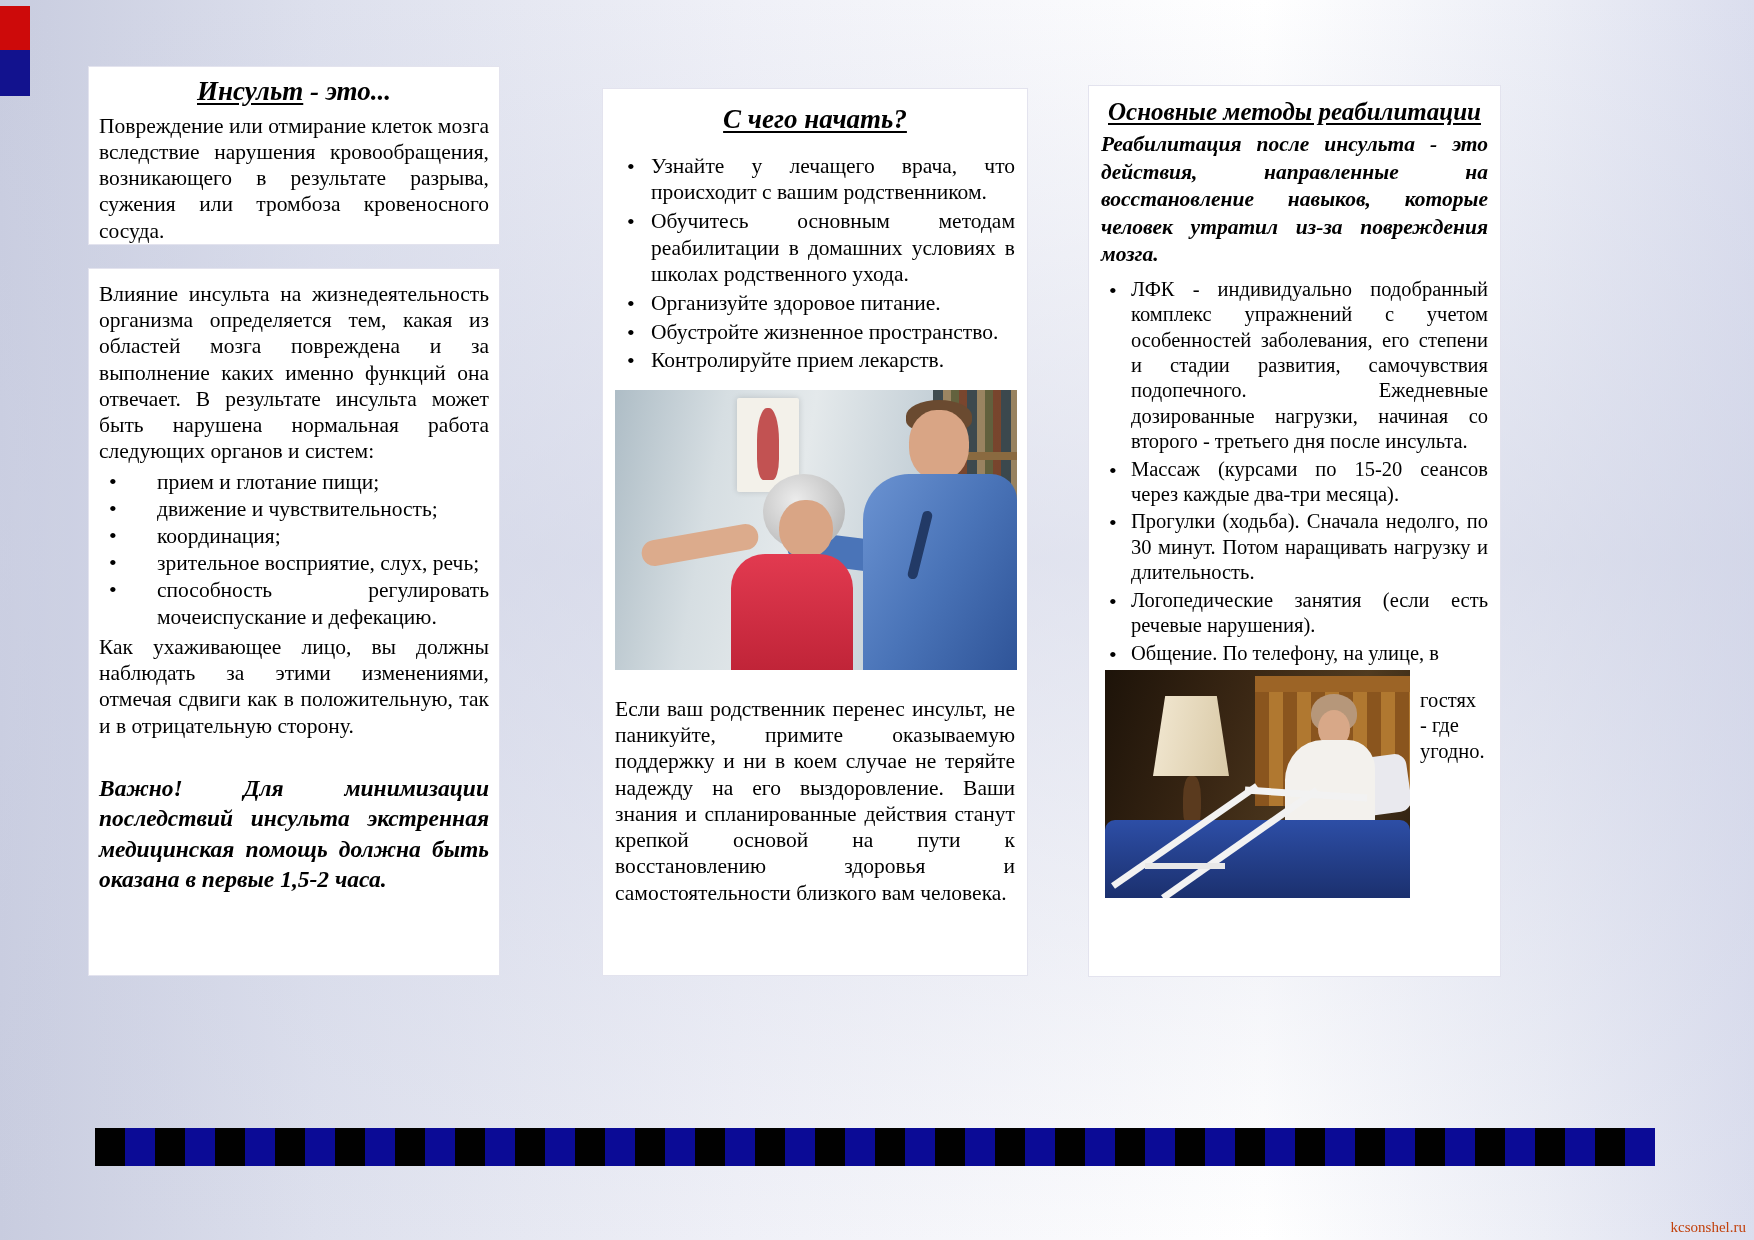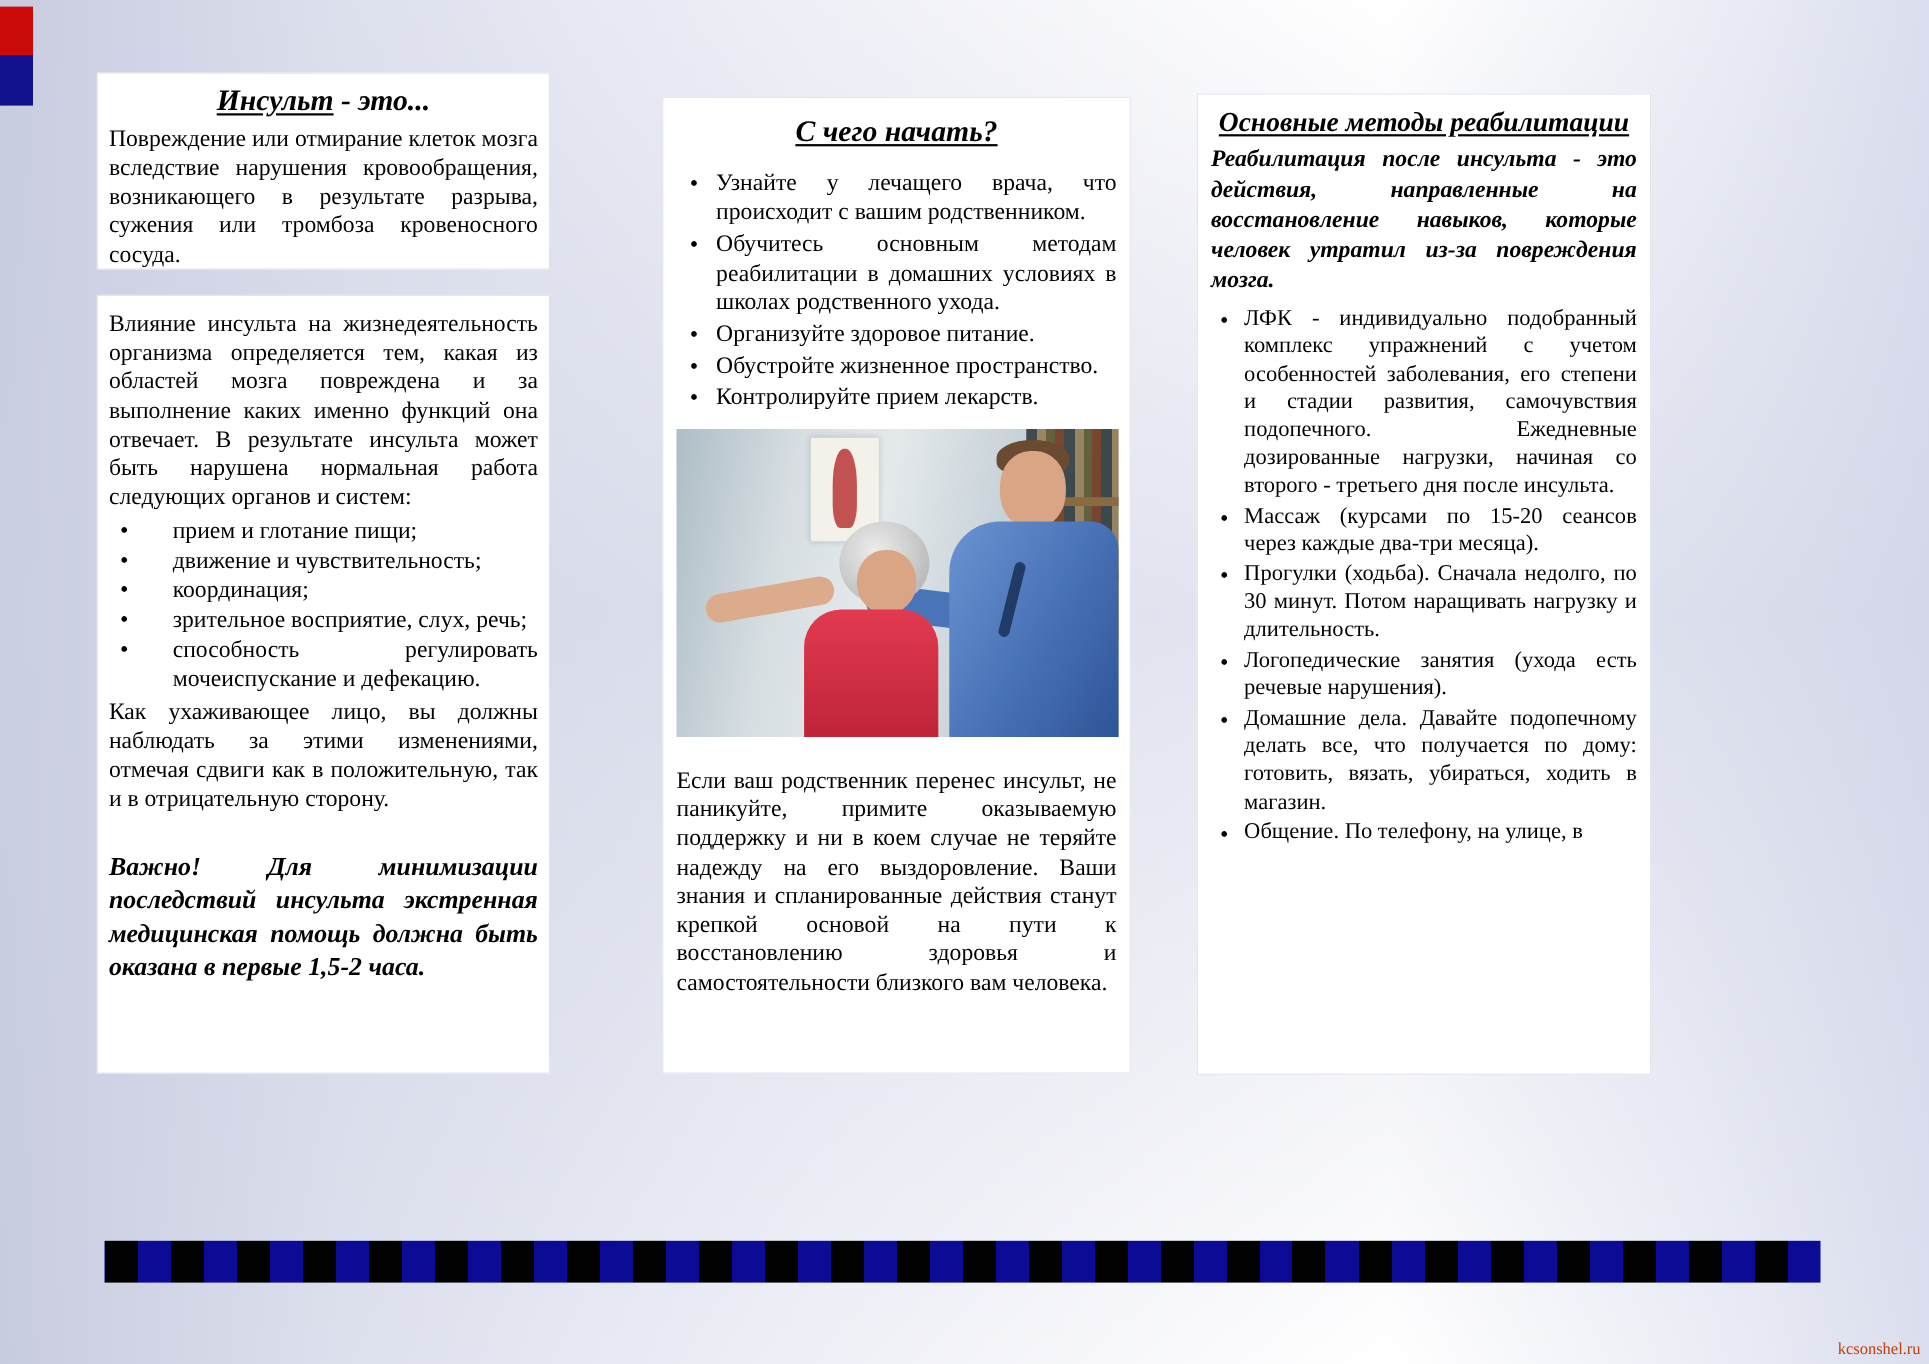--- a/index.html
+++ b/index.html
@@ -160,22 +160,42 @@
 
 <div class="panel" id="panel3">
   <div class="heading">
     <span class="u">Основные методы реабилитации</span>
   </div>
   <div class="lead-italic">Реабилитация после инсульта - это действия, направленные на восстановление навыков, которые человек утратил из-за повреждения мозга.</div>
   <ul class="bullets">
     <li>ЛФК - индивидуально подобранный комплекс упражнений с учетом особенностей заболевания, его степени и стадии развития, самочувствия подопечного. Ежедневные дозированные нагрузки, начиная со второго - третьего дня после инсульта.</li>
     <li>Массаж (курсами по 15-20 сеансов через каждые два-три месяца).</li>
     <li>Прогулки (ходьба). Сначала недолго, по 30 минут. Потом наращивать нагрузку и длительность.</li>
-    <li>Логопедические занятия (ухода есть речевые нарушения).</li>
-    <li>Домашние дела. Давайте подопечному делать все, что получается по дому: готовить, вязать, убираться, ходить в магазин.</li>
+    <li>Логопедические занятия (если есть речевые нарушения).</li>
     <li>Общение. По телефону, на улице, в</li>
   </ul>
 
+  <div class="photo2-row">
+    <div class="photo2">
+      <div class="p2-shade"></div>
+      <div class="p2-lampbase"></div>
+      <div class="p2-table"></div>
+      <div class="p2-headboard"></div>
+      <div class="p2-rail"></div>
+      <div class="p2-pillow"></div>
+      <div class="p2-hair"></div>
+      <div class="p2-face"></div>
+      <div class="p2-gown"></div>
+      <div class="p2-blanket"></div>
+      <svg class="p2-frame" viewBox="0 0 305 228" xmlns="http://www.w3.org/2000/svg">
+        <line x1="8" y1="216" x2="152" y2="116" stroke="#f2f2f2" stroke-width="7"></line>
+        <line x1="58" y1="228" x2="212" y2="120" stroke="#f2f2f2" stroke-width="7"></line>
+        <line x1="140" y1="120" x2="262" y2="128" stroke="#f2f2f2" stroke-width="7"></line>
+        <line x1="40" y1="196" x2="120" y2="196" stroke="#e8e8e8" stroke-width="6"></line>
+      </svg>
+    </div>
+    <div class="wrap-text">гостях - где угодно.</div>
+  </div>
 </div>
 
 <div class="strip"></div>
 
 <div class="watermark">kcsonshel.ru</div>
 
 </body></html>

